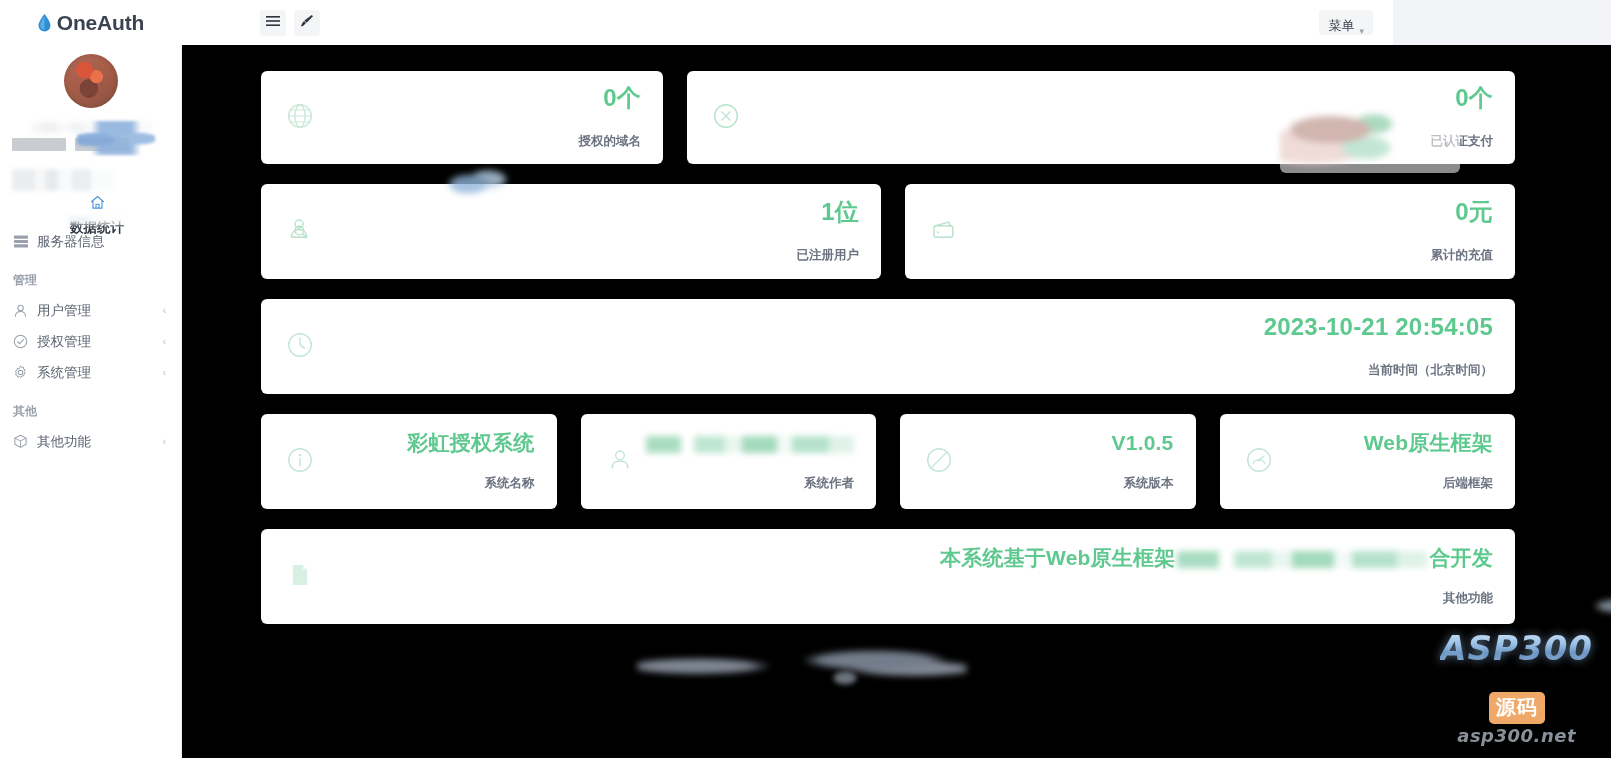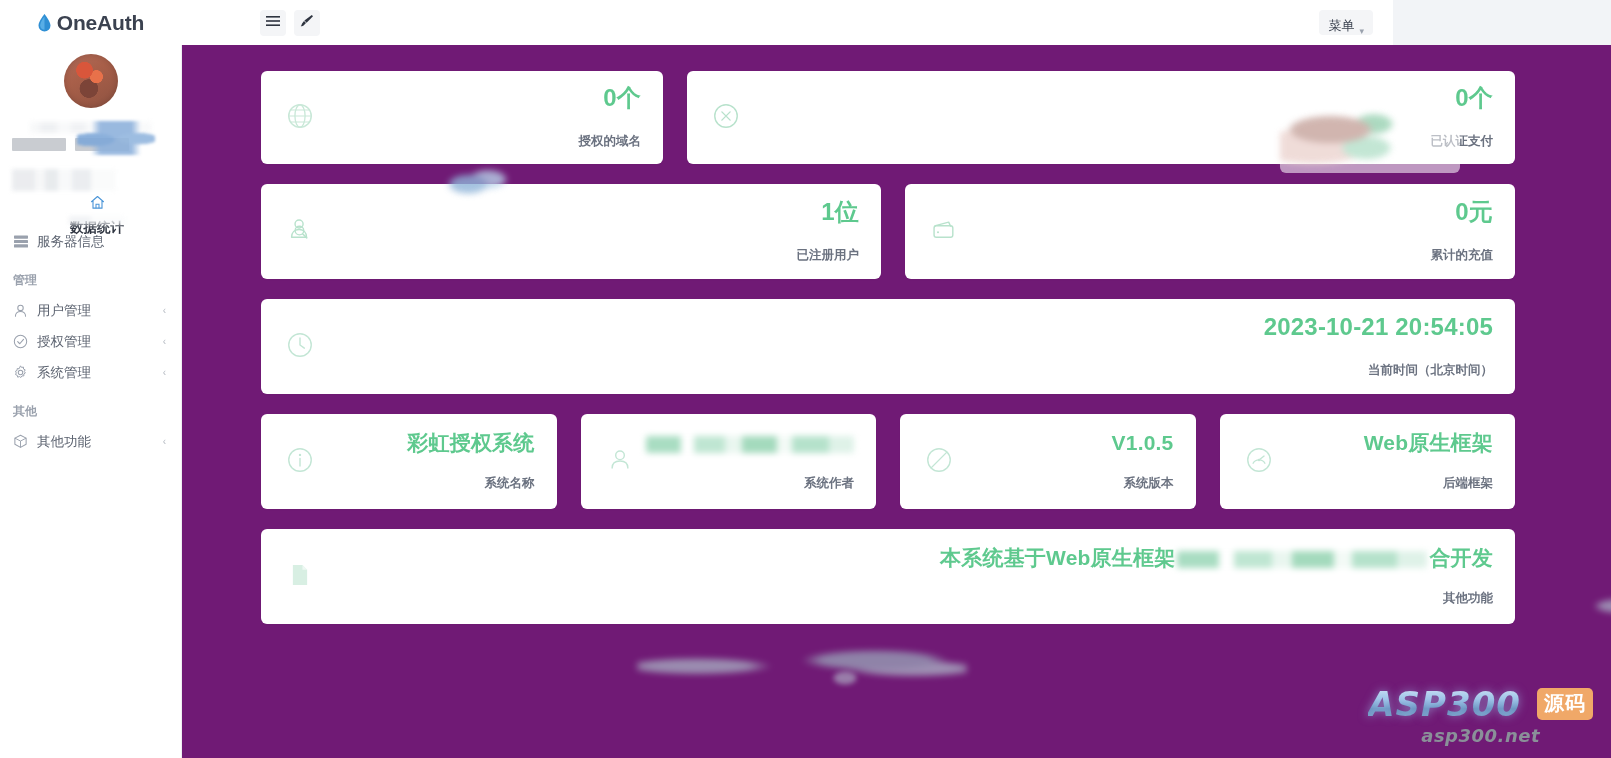--- a/index.html
+++ b/index.html
@@ -115,21 +115,21 @@
   .nav-group {
     font-size: 12px; color: #9aa1ad; font-weight: bold;
     padding: 15px 0 6px 13px;
   }
   .hr-ico { display:block; }
 
   
   .main {
     position: absolute; top: 45px; left: 182px;
     width: 1429px; height: 713px;
-    background: #701a75;
+    background: #000000;
     overflow: hidden;
   }
   .row { display: flex; gap: 24px; padding: 0 96px 0 79px; }
   .row + .row { margin-top: 20px; }
   .row:first-child { padding-top: 26px; }
 
   .card {
     background: #ffffff;
     border-radius: 6px;
     height: 93px;
@@ -199,21 +199,21 @@
     position: absolute; left: 1098px; top: 58px;
     width: 180px; height: 70px;
     background: #ffffff; opacity: .55; border-radius: 6px;
   }
 
   
   .wm {
     position: absolute; right: 18px; bottom: 12px;
     text-align: center; z-index: 20; user-select: none;
   }
-  .wm-top { display: flex; align-items: center; gap: 16px; }
+  .wm-top { display: flex; align-items: center; gap: 24px; flex-direction: column; }
   .wm-asp {
     font-family: "DejaVu Sans", sans-serif;
     font-size: 34px; font-weight: bold; font-style: italic;
     letter-spacing: 1px;
     background: linear-gradient(180deg,#e9f2fb 0%,#9fc3e6 38%,#5d86b4 62%,#8fb0d4 100%);
     -webkit-background-clip: text; background-clip: text; color: transparent;
     text-shadow: 0 0 10px rgba(160,200,240,.55);
   }
   .wm-badge {
     background: #f0a868; color: #ffffff;

